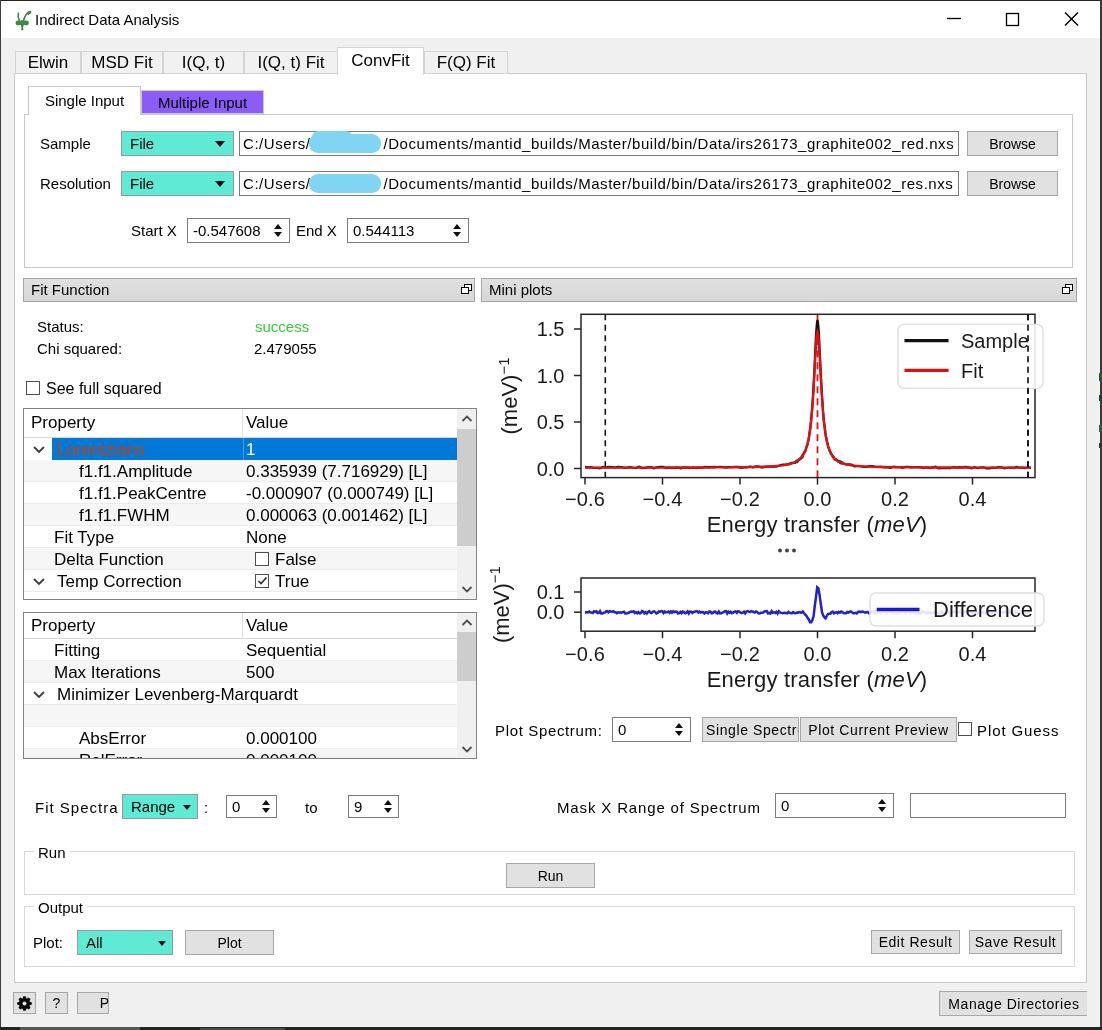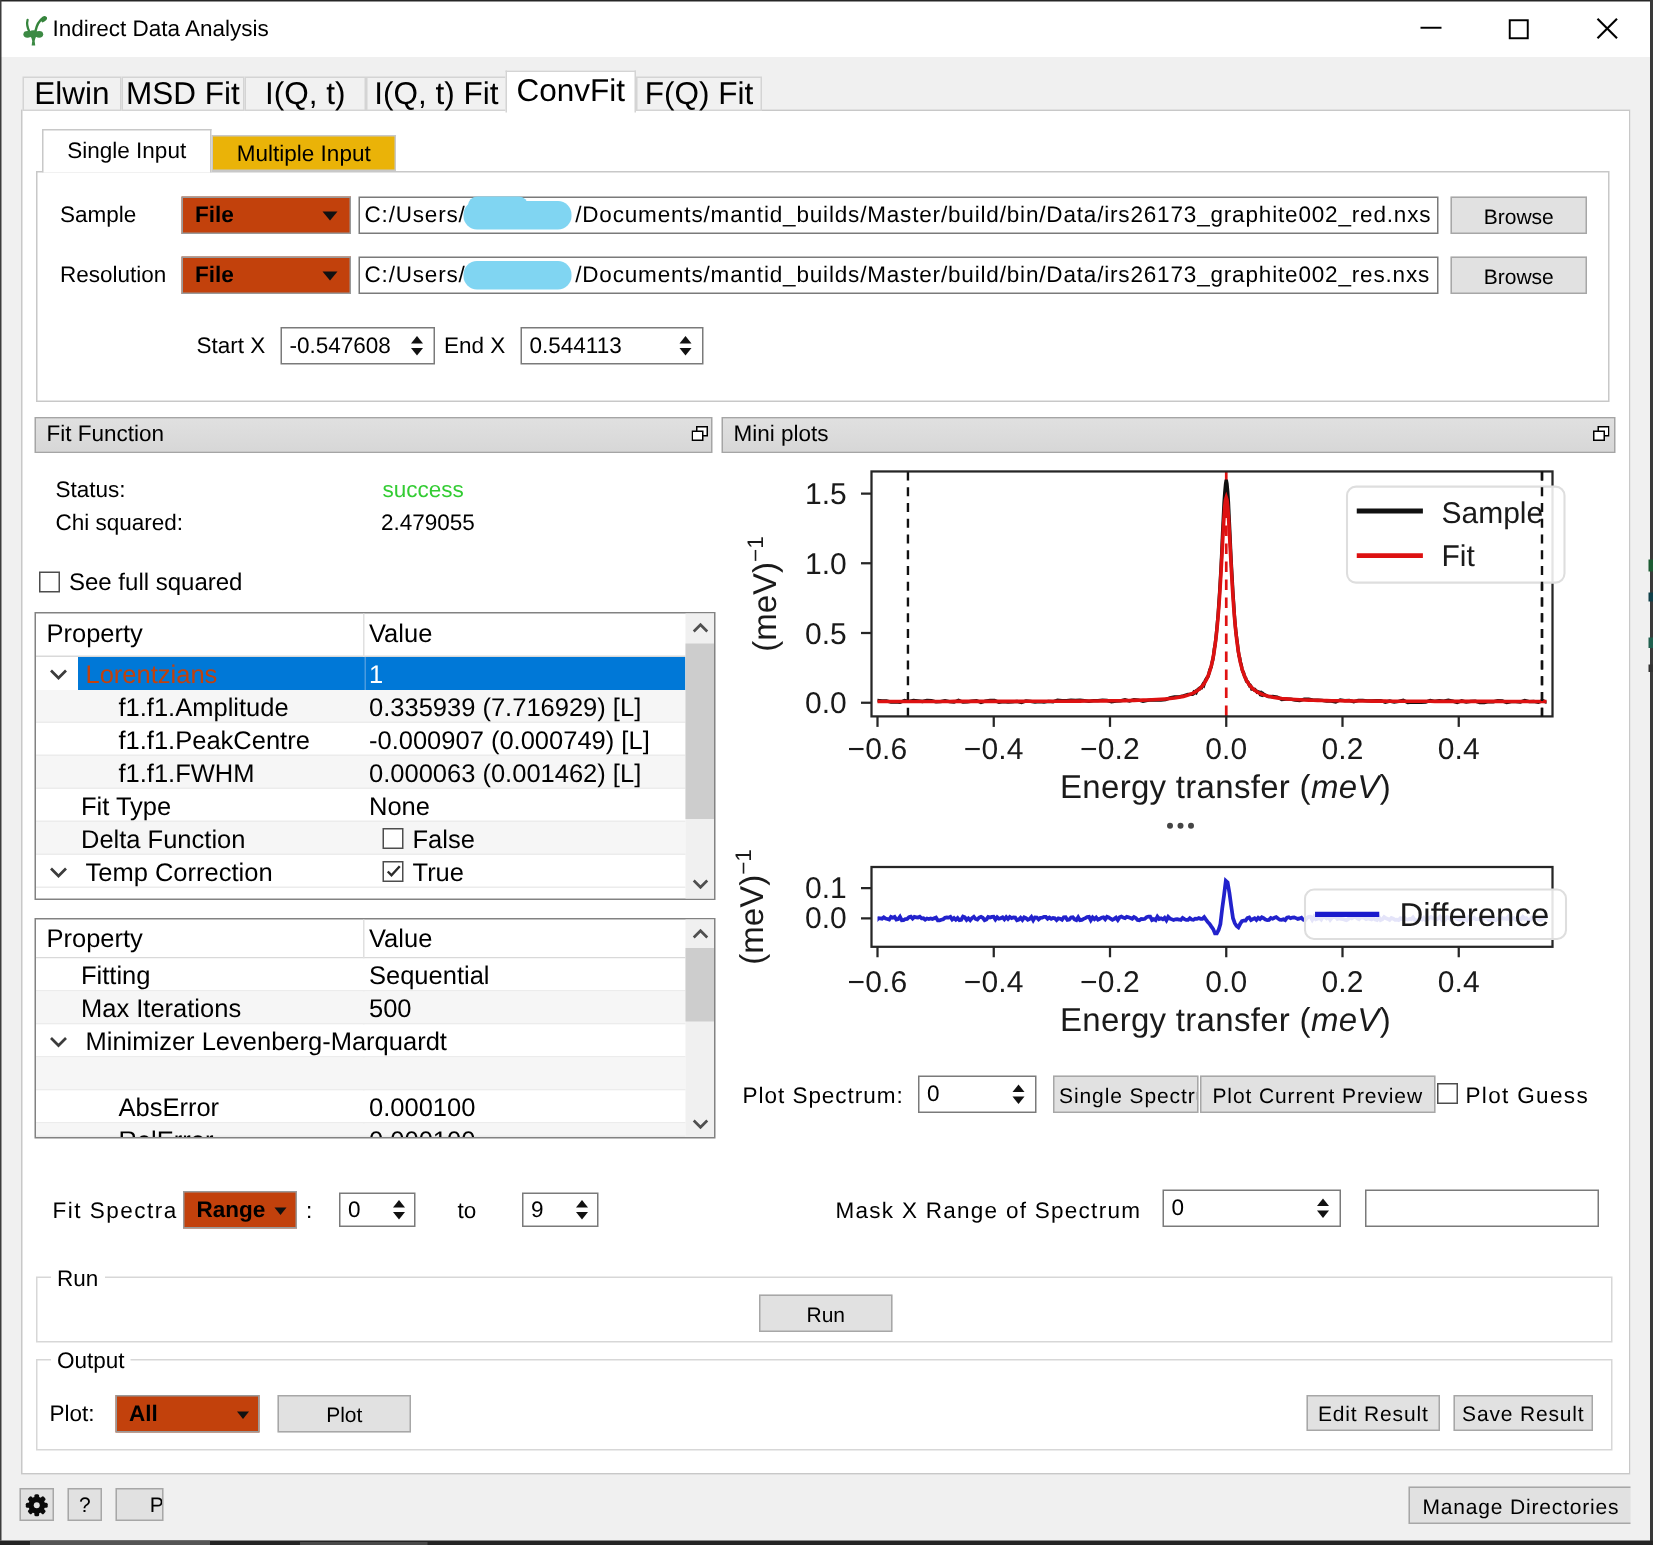--- a/index.html
+++ b/index.html
@@ -7,29 +7,29 @@
   body { font-family:"Liberation Sans", sans-serif; font-size:15px; color:#000;
          background:#f0f0f0; position:relative; }
   .abs { position:absolute; }
   .titlebar { left:0; top:0; width:1102px; height:38px; background:#ffffff; }
   .winborder-top { left:0; top:0; width:1102px; height:1px; background:#262626; }
   .winborder-left { left:0; top:0; width:1px; height:1027px; background:#3c3c3c; }
   .title-text { left:35px; top:0; height:38px; line-height:40px; font-size:15px; }
   .tabpane { left:14px; top:73px; width:1073px; height:910px; background:#fff;
              border:1px solid #c8c8c8; }
   .tab { top:51px; height:23px; background:#f1f1f1; border:1px solid #d4d4d4;
-         text-align:center; line-height:22px; font-size:21px; }
+         text-align:center; line-height:22px; font-size:17px; }
   .tab.sel { top:47px; height:28px; background:#fff; border-bottom:none; z-index:5; }
-  .subtab { background:#eab308; border:1px solid #c8c8c8; text-align:center; font-size:15px; }
+  .subtab { background:#8b5cf6; border:1px solid #c8c8c8; text-align:center; font-size:15px; }
   .gbx { border:1px solid #d7d7d7; }
   .gbx-label { background:#fff; padding:0 4px; position:absolute; top:-10px; left:9px; }
   .btn { background:#e1e1e1; border:1px solid #a7a7a7; text-align:center; font-size:14px;
          display:flex; align-items:center; justify-content:center; overflow:hidden; white-space:nowrap;}
   .field { background:#fff; border:1px solid #7a7a7a; overflow:hidden; white-space:nowrap; }
-  .combo { background:#c2410c; border:1px solid #999; position:absolute; overflow:hidden; white-space:nowrap;font-weight:bold;}
+  .combo { background:#5eead4; border:1px solid #999; position:absolute; overflow:hidden; white-space:nowrap;}
   .combo .ctext { position:absolute; left:8px; top:0; bottom:0; display:flex; align-items:center; }
   .caret { position:absolute; width:0; height:0; border-left:5px solid transparent;
            border-right:5px solid transparent; border-top:6px solid #111; }
   .spin { background:#fff; border:1px solid #7a7a7a; position:absolute; }
   .spin .val { position:absolute; left:5px; top:0; bottom:0; display:flex; align-items:center; }
   .up-arr { position:absolute; width:0; height:0; border-left:4.2px solid transparent;
             border-right:4.2px solid transparent; border-bottom:5px solid #111; }
   .dn-arr { position:absolute; width:0; height:0; border-left:4.2px solid transparent;
             border-right:4.2px solid transparent; border-top:5px solid #111; }
   .hdr { background:linear-gradient(#e0e0e0,#d7d7d7); border:1px solid #a5a5a5; }

